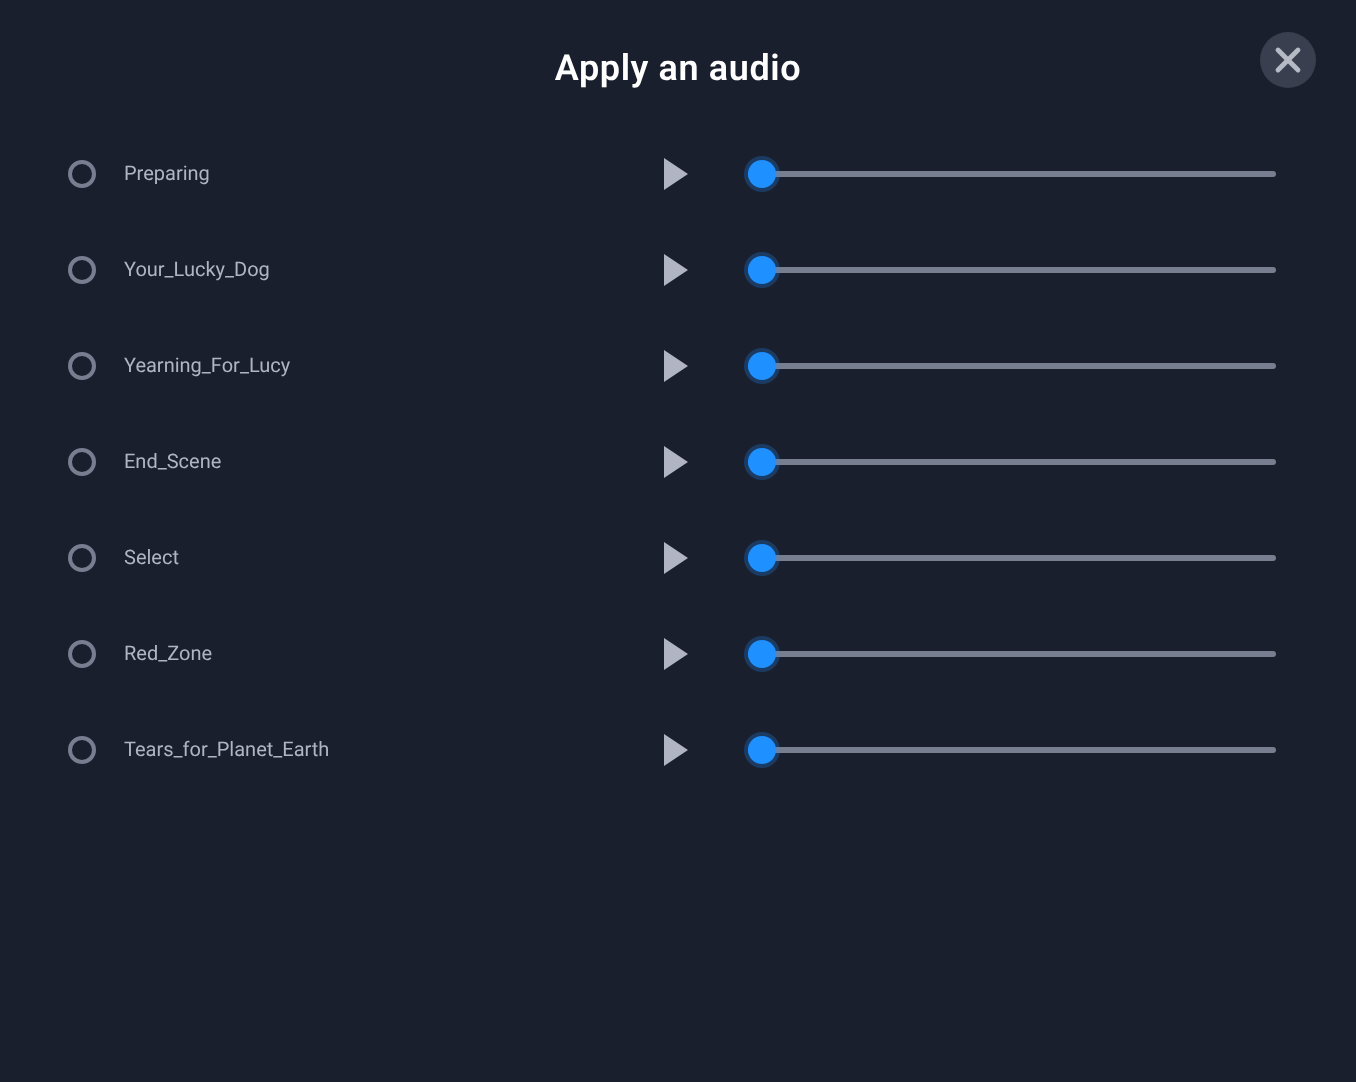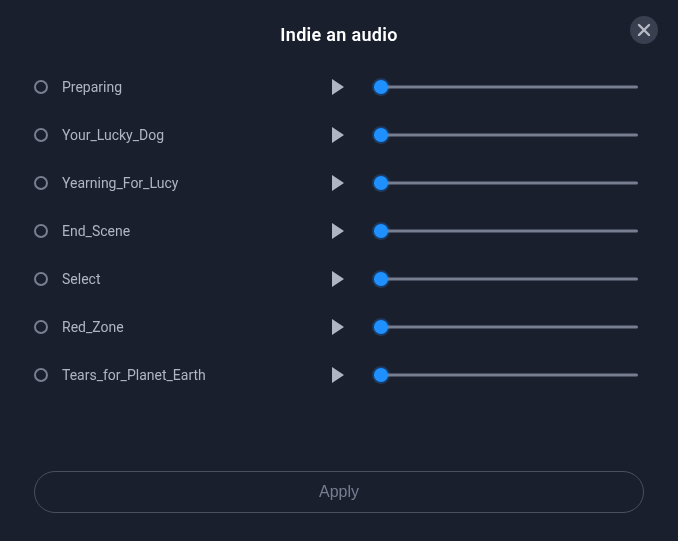--- a/index.html
+++ b/index.html
@@ -86,21 +86,21 @@
       width: 14px;
       height: 14px;
       border: 2px solid #777e90;
       border-radius: 50%;
       flex-shrink: 0;
       margin-right: 14px;
       cursor: pointer;
     }
     .track-name {
       flex: 0 0 270px;
-      font-size: 14px;
+      font-size: 10px;
       color: #b1b5c3;
       white-space: nowrap;
       overflow: hidden;
       text-overflow: ellipsis;
     }
     .play-btn {
       width: 0;
       height: 0;
       border-style: solid;
       border-width: 8px 0 8px 12px;
@@ -162,21 +162,21 @@
       display: flex;
       align-items: center;
       justify-content: center;
     }
   </style>
 </head>
 <body>
 
 <div class="dialog">
   <div class="header">
-    <div class="dialog-title">Indie an audio</div>
+    <div class="dialog-title">Apply an audio</div>
     <div class="close-btn">
       <svg viewBox="0 0 14 14">
         <line x1="2" y1="2" x2="12" y2="12"></line>
         <line x1="12" y1="2" x2="2" y2="12"></line>
       </svg>
     </div>
   </div>
 
   <div class="list-container">
     <div class="list" id="track-list">
@@ -246,18 +246,13 @@
           <div class="play-btn"></div>
           <div class="slider">
             <div class="slider-track"></div>
             <div class="slider-fill"></div>
             <div class="slider-thumb"></div>
           </div>
         </div>
       </div>
   </div>
 
-  <div class="footer">
-    <button class="apply-btn">
-      <span>Apply</span>
-    </button>
-  </div>
 </div>
 
 </body></html>

